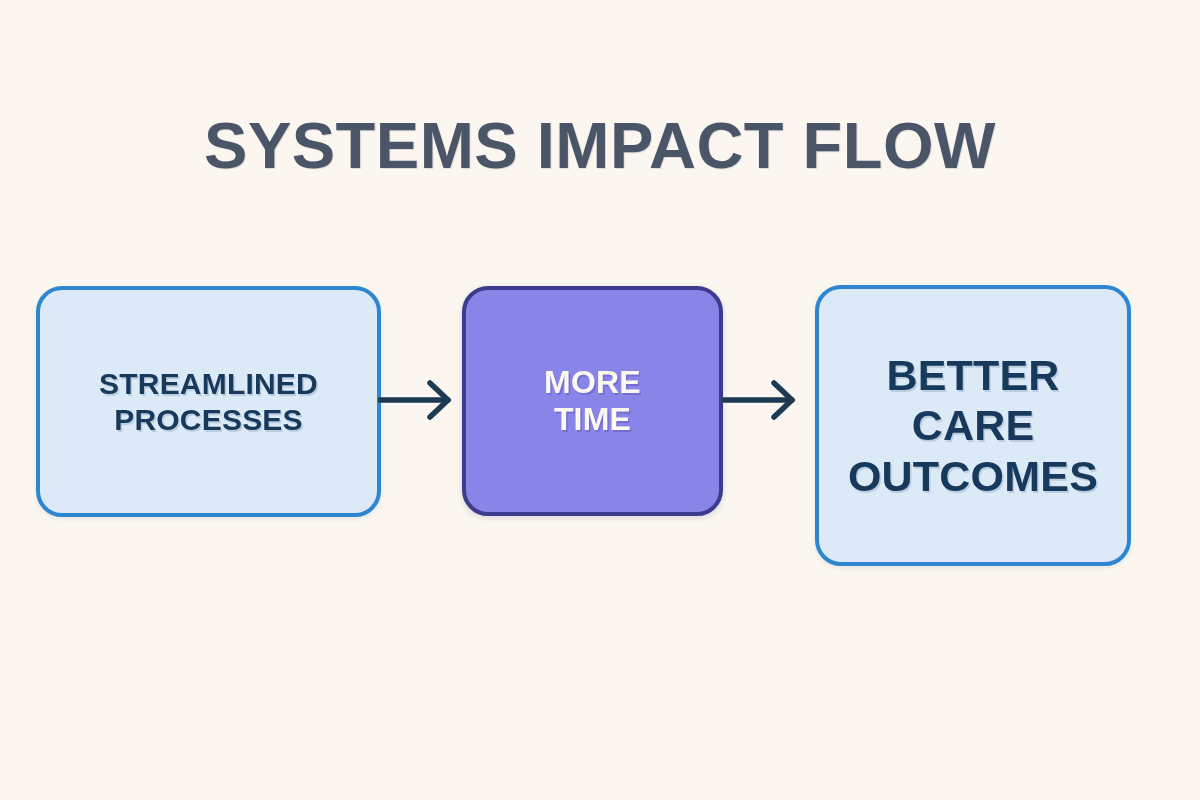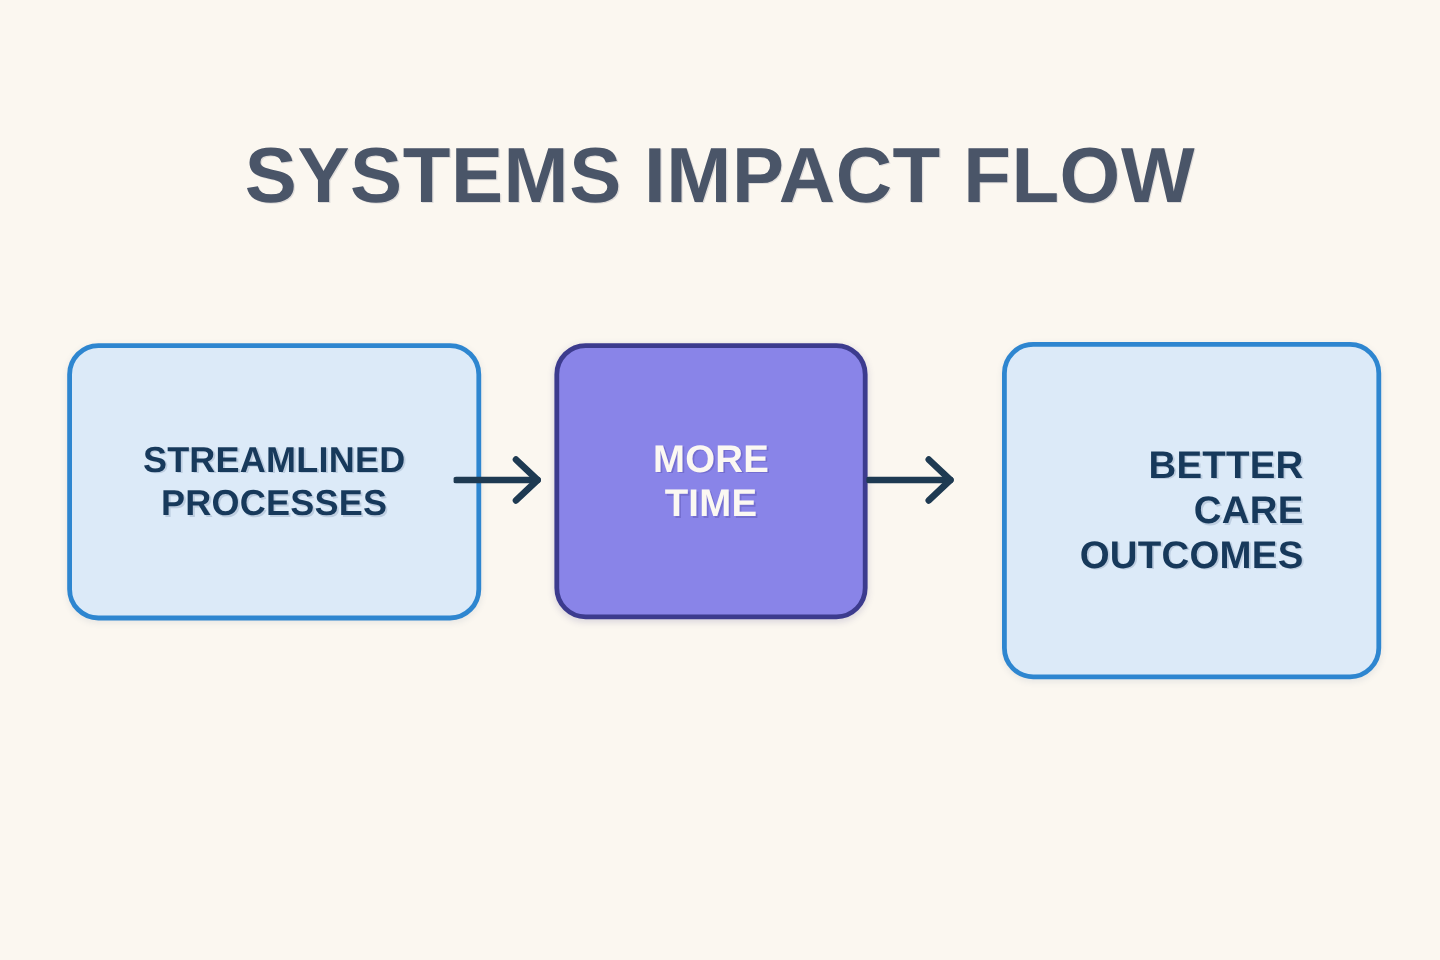--- a/index.html
+++ b/index.html
@@ -49,21 +49,20 @@
     font-weight: 700;
     line-height: 1.17;
     letter-spacing: 0.2px;
     white-space: pre-line;
   }
 
   .node-blue {
     background: #DCEAF8;
     border: 4px solid #2E86D0;
     box-shadow: 0 2px 5px rgba(60,90,130,0.10);
-    margin-left: 20px;
   }
   .node-blue .node-label {
     color: #17395B;
     text-shadow: 1.5px 1.5px 0 rgba(150,170,195,0.45);
   }
 
   .node-purple {
     background: #8984E8;
     border: 4px solid #3C3B8E;
     box-shadow: 0 2px 6px rgba(60,55,130,0.18);
@@ -74,21 +73,21 @@
   }
 
   
   #node-0 { left: 36px;  top: 286px; width: 345px; height: 231px; }
   #node-0 .node-label { font-size: 30px; }
 
   #node-1 { left: 462px; top: 286px; width: 261px; height: 230px; }
   #node-1 .node-label { font-size: 32px; text-align: center; }
 
   #node-2 { left: 815px; top: 285px; width: 316px; height: 281px; }
-  #node-2 .node-label { font-size: 32px; text-align: right; }
+  #node-2 .node-label { font-size: 43px; }
 
   
   .arrow {
     position: absolute;
     top: 375px;
     height: 50px;
   }
   #arrow-0 { left: 378px; width: 82px; }
   #arrow-1 { left: 722px; width: 82px; }
   .arrow svg { display: block; width: 100%; height: 100%; }

